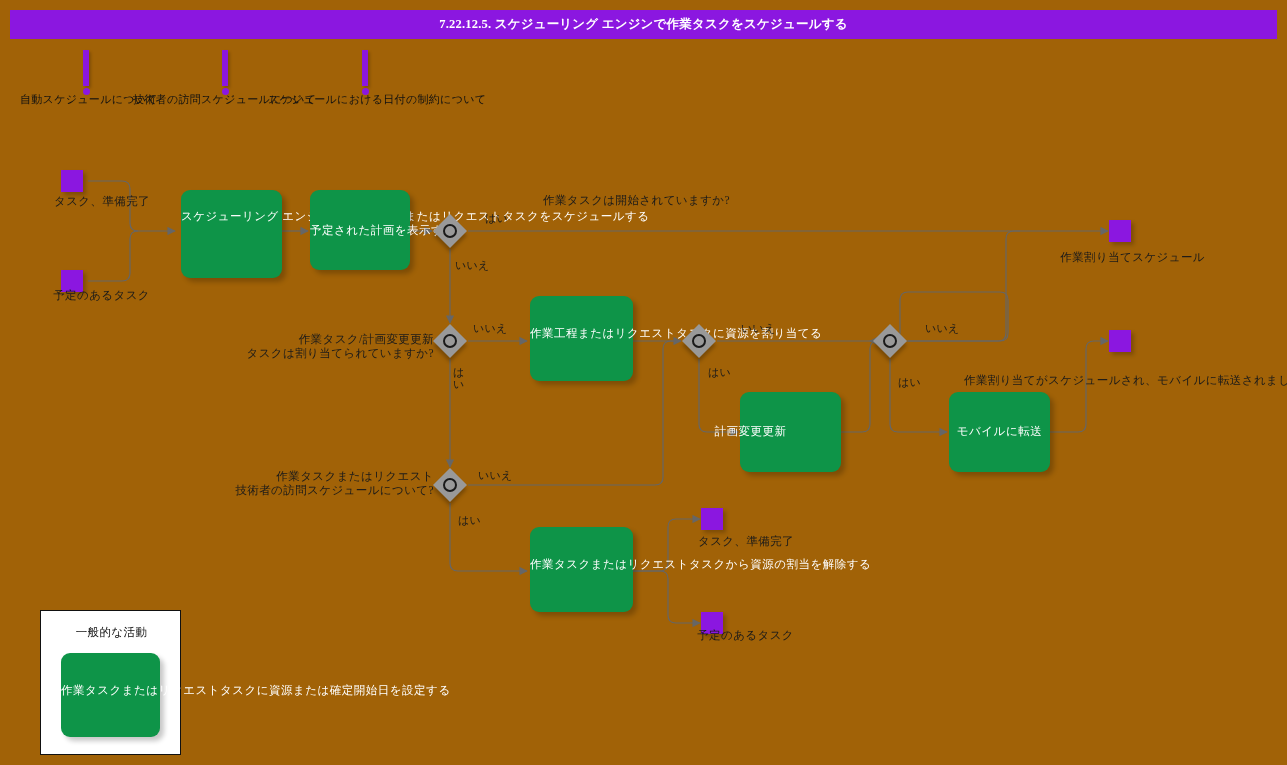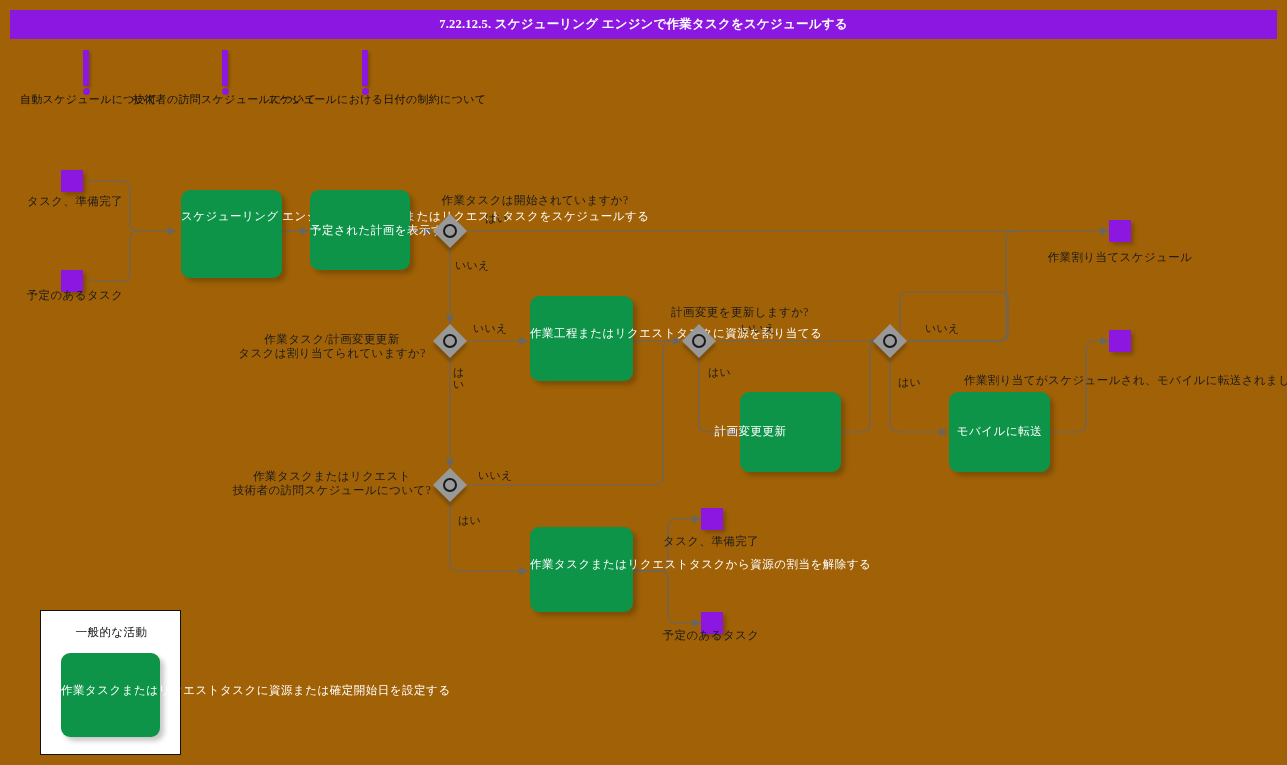--- a/index.html
+++ b/index.html
@@ -80,21 +80,21 @@
     background: #999999;
   }
   .cap {
     position: absolute;
     font-size: 11.5px;
     color: #1a1a1a;
     line-height: 15px;
     white-space: nowrap;
     letter-spacing: 0.4px;
   }
-  .cap.ctr { text-align: center; }
+  .cap.ctr { text-align: right; }
   .edge-lbl {
     position: absolute;
     font-size: 11px;
     color: #1a1a1a;
     line-height: 12px;
     white-space: nowrap;
     letter-spacing: 0.3px;
   }
   .edge-lbl.narrow { white-space: normal; width: 10px; text-align: center; }
   
@@ -229,21 +229,20 @@
   <div class="edge-lbl" style="left:473px; top:322px;">いいえ</div>
   <div class="edge-lbl narrow" style="left:453px; top:366px;">はい</div>
 
   <div class="act-box" style="left:530px; top:296px; width:103px; height:85px;"></div>
   <div class="act-label" style="left:530px; top:325px; width:103px;">作業工程またはリクエストタスクに資源を割り当てる</div>
 
   <div class="gate" style="left:682px; top:324px;">
     <div class="dia"></div>
     <div class="ring"></div>
   </div>
-  <div class="cap ctr" style="left:580px; top:305px; width:320px;">計画変更を更新しますか?</div>
   <div class="edge-lbl" style="left:741px; top:322px;">いいえ</div>
   <div class="edge-lbl" style="left:708px; top:366px;">はい</div>
 
   <div class="gate" style="left:873px; top:324px;">
     <div class="dia"></div>
     <div class="ring"></div>
   </div>
   <div class="edge-lbl" style="left:925px; top:322px;">いいえ</div>
   <div class="edge-lbl" style="left:898px; top:376px;">はい</div>
 

